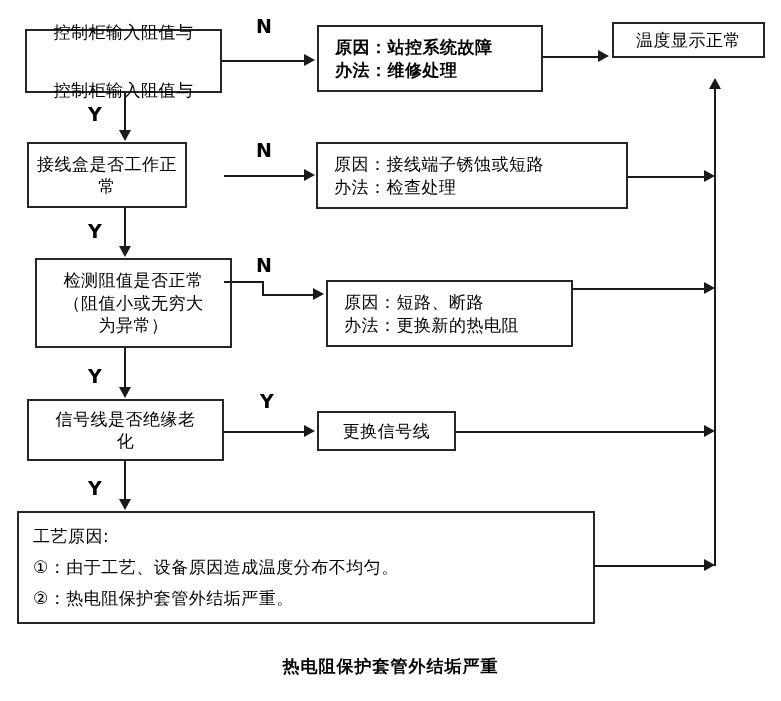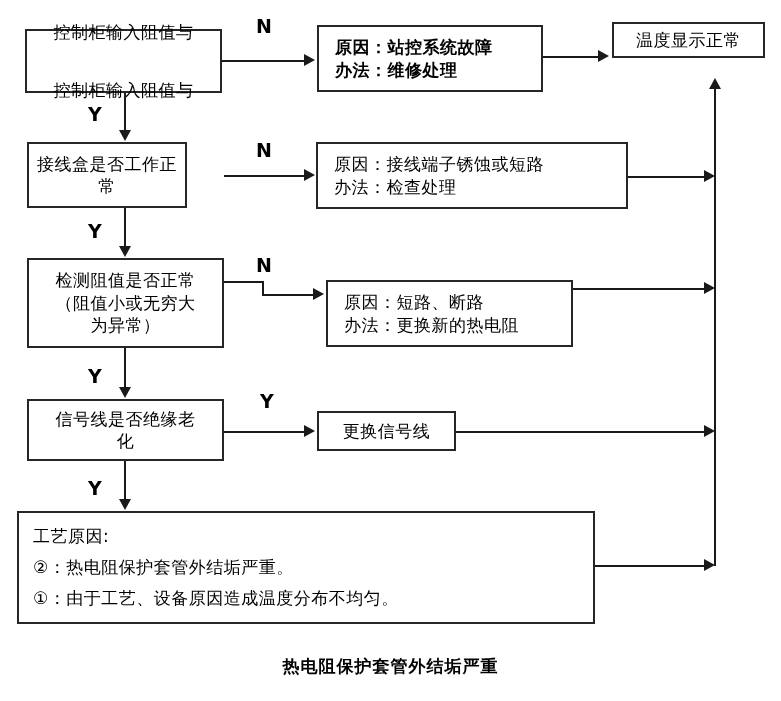--- a/index.html
+++ b/index.html
@@ -129,21 +129,21 @@
   <div class="node" style="left:27px; top:142px; width:160px; height:66px;">
     <span class="line">接线盒是否工作正</span>
     <span class="line">常</span>
   </div>
 
   <div class="node two-line-left" style="left:316px; top:142px; width:312px; height:67px;">
     <span class="line">原因：接线端子锈蚀或短路</span>
     <span class="line">办法：检查处理</span>
   </div>
 
-  <div class="node" style="left:27px; top:258px; width:197px; height:90px;">
+  <div class="node" style="left:35px; top:258px; width:197px; height:90px;">
     <span class="line">检测阻值是否正常</span>
     <span class="line">（阻值小或无穷大</span>
     <span class="line">为异常）</span>
   </div>
 
   <div class="node two-line-left" style="left:326px; top:262px; width:247px; height:67px;margin-top:18px;">
     <span class="line">原因：短路、断路</span>
     <span class="line">办法：更换新的热电阻</span>
   </div>
 
@@ -151,22 +151,22 @@
     <span class="line">信号线是否绝缘老</span>
     <span class="line">化</span>
   </div>
 
   <div class="node" style="left:317px; top:411px; width:139px; height:40px;">
     <span class="line">更换信号线</span>
   </div>
 
   <div class="node left-align" style="left:17px; top:511px; width:578px; height:113px;">
     <span class="line">工艺原因:</span>
+    <span class="line">①：由于工艺、设备原因造成温度分布不均匀。</span>
     <span class="line">②：热电阻保护套管外结垢严重。</span>
-    <span class="line">①：由于工艺、设备原因造成温度分布不均匀。</span>
   </div>
 
   <div class="hline" style="left:222px; top:60px; width:84px;"></div>
   <div class="arrow-right" style="left:304px; top:54px;"></div>
 
   <div class="vline" style="left:124px; top:93px; height:38px;"></div>
   <div class="arrow-down" style="left:119px; top:130px;"></div>
 
   <div class="hline" style="left:224px; top:175px; width:82px;"></div>
   <div class="arrow-right" style="left:304px; top:169px;"></div>

